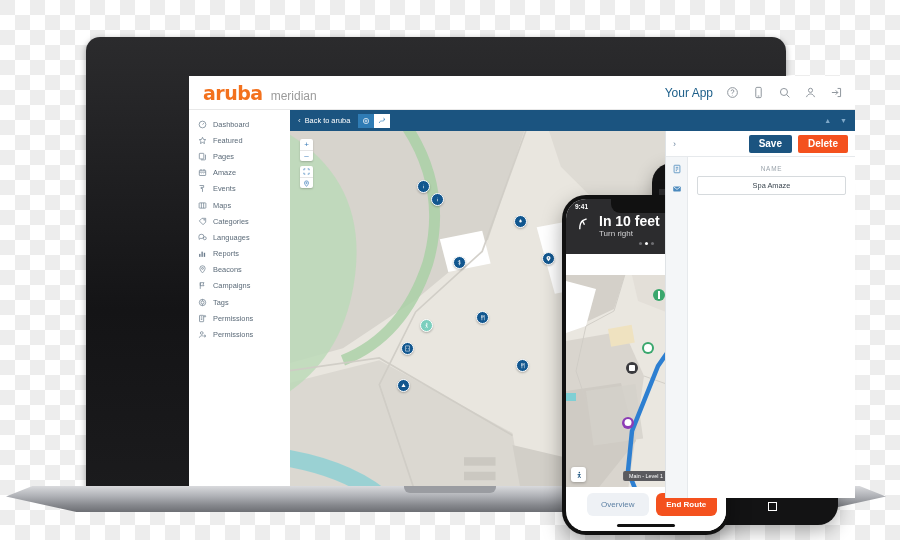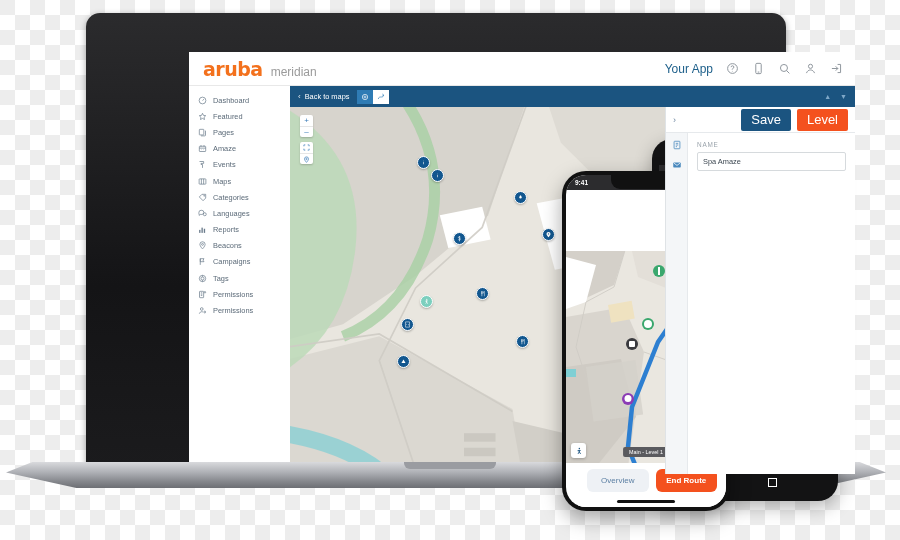--- a/index.html
+++ b/index.html
@@ -3,21 +3,21 @@
 <meta charset="utf-8">
 <style>
   * { box-sizing: border-box; margin:0; padding:0; }
   html,body { width:900px; height:540px; overflow:hidden; }
   body {
     font-family: "Liberation Sans", sans-serif;
     background:
       repeating-conic-gradient(#fff 0% 25%, #ededed 0% 50%) 50%/30px 30px;
     position:relative;
   }
-  .stage { position:absolute; inset:0; }
+  .stage { position:absolute; inset:0;margin-top:24px; }
 
   
   .laptop-lid {
     position:absolute; left:86px; top:13px; width:700px; height:455px;
     background:linear-gradient(180deg,#2b2b2d 0%,#141416 60%,#1b1b1d 100%);
     border-radius:14px 14px 6px 6px;
     box-shadow:0 2px 6px rgba(0,0,0,.35);
   }
   .laptop-screen {
     position:absolute; left:103px; top:39px; width:666px; height:422px;
@@ -112,32 +112,32 @@
     position:absolute; right:0; top:21px; width:190px; bottom:0;
     background:#fff; border-left:1px solid #dfe3e6; z-index:5;
   }
   .detail-top {
     height:26px; display:flex; align-items:center; padding:0 7px; gap:6px;
     border-bottom:1px solid #e6e9ec; background:#fff;
   }
   .detail-expand { color:#6d86a0; font-size:9px; }
   .detail-btns { margin-left:auto; display:flex; gap:6px; }
   .btn {
-    font-size:13px; color:#fff; padding:3.5px 10px; border-radius:2px; font-weight:normal;
+    font-size:10px; color:#fff; padding:3.5px 10px; border-radius:2px; font-weight:bold;
   }
   .btn-save { background:#1b5480; }
   .btn-delete { background:#f4511e; }
   .detail-cols { display:flex; height:calc(100% - 26px); }
   .detail-rail { width:22px; background:#f4f6f8; border-right:1px solid #e6e9ec; padding-top:6px; }
   .rail-ico {
     width:13px; height:12px; margin:0 auto 8px; color:#4a89bd;
     display:flex; align-items:center; justify-content:center;
   }
   .rail-ico svg { width:10px; height:10px; }
-  .detail-main { flex:1; padding:8px 9px; }
+  .detail-main { flex:1; padding:8px 9px;text-align:center; }
   .field-label { font-size:6.4px; color:#9aa3ab; letter-spacing:.8px; margin-bottom:4px; }
   .field-box {
     border:1px solid #d6dadd; border-radius:2px; padding:4px 5px;
     font-size:7.4px; color:#3b4650; background:#fff;
   }
 
   
   .phone-android {
     position:absolute; left:652px; top:139px; width:186px; height:362px;
     background:#131314; border-radius:20px;
@@ -420,21 +420,21 @@
               </span>
               <span>Permissions</span>
             </div>
         </nav>
 
         <section class="map-panel">
 
           <div class="map-toolbar">
             <div class="tb-back">
               <span class="tb-chev">‹</span>
-              <span>Back to maps</span>
+              <span>Back to aruba</span>
             </div>
             <div class="tb-toggles">
               <div class="tb-btn on">
                 <svg viewBox="0 0 24 24" fill="none" stroke="#fff" stroke-width="2">
                     <circle cx="12" cy="12" r="8"></circle>
                     <circle cx="12" cy="12" r="3"></circle>
                   </svg>
               </div>
               <div class="tb-btn off">
                 <svg viewBox="0 0 24 24" fill="none" stroke="#2f7cb5" stroke-width="2">
@@ -565,21 +565,21 @@
                   <path d="M11 6h2v2h-2zm0 4h2v8h-2z"></path>
                 </svg>
               </div>
           </div>
 
           <aside class="detail">
             <div class="detail-top">
               <span class="detail-expand">›</span>
               <div class="detail-btns">
                 <span class="btn btn-save">Save</span>
-                <span class="btn btn-delete">Level</span>
+                <span class="btn btn-delete">Delete</span>
               </div>
             </div>
             <div class="detail-cols">
               <div class="detail-rail">
                 <div class="rail-ico">
                     <svg viewBox="0 0 24 24" fill="none" stroke="currentColor" stroke-width="1.9">
                       <rect x="5" y="3" width="14" height="18" rx="1.6"></rect>
                       <path d="M9 8h6M9 12h6M9 16h3"></path>
                     </svg>
                   </div>
@@ -673,20 +673,38 @@
               <rect x="13" y="7" width="3.5" height="14"></rect>
               <rect x="19" y="3" width="3.5" height="18"></rect>
             </svg>
           <svg viewBox="0 0 24 24">
               <path d="M12 20l-6-8a9.5 9.5 0 0112 0z"></path>
             </svg>
           <svg viewBox="0 0 28 24">
               <rect x="1" y="8" width="22" height="9" rx="2"></rect>
             </svg>
         </span>
+      </div>
+      <div class="ip-head">
+        <div class="ip-head-row">
+          <span class="ip-arrow">
+            <svg viewBox="0 0 24 24">
+                <path d="M6 21c0-7 1-11 5-13.5M17 4.5l-6.5 3 3 6.5"></path>
+              </svg>
+          </span>
+          <span>
+            <div class="ip-big">In 10 feet</div>
+            <div class="ip-sub">Turn right</div>
+          </span>
+        </div>
+        <div class="ip-dots">
+          <i></i>
+          <i class="on"></i>
+          <i></i>
+        </div>
       </div>
       <div class="ip-map">
         <svg viewBox="0 0 160 220" preserveAspectRatio="xMidYMid slice" style="position:absolute;inset:0;width:100%;height:100%">
           <rect width="160" height="220" fill="#eae7e0"></rect>
           <path d="M0 0 H60 L48 38 L18 52 L0 45 Z" fill="#d4d0c9"></path>
           <path d="M0 10 L30 18 L20 55 L0 62 Z" fill="#fff"></path>
           <path d="M65 0 H160 V40 L118 48 L72 30 Z" fill="#e3dfd8"></path>
           <path d="M118 52 L160 44 V130 L124 140 L108 95 Z" fill="#fff"></path>
           <path d="M0 70 L58 60 L78 105 L62 220 H0 Z" fill="#d9d5ce"></path>
           <path d="M0 120 L55 112 L70 170 L30 220 H0 Z" fill="#cfcbc4"></path>

